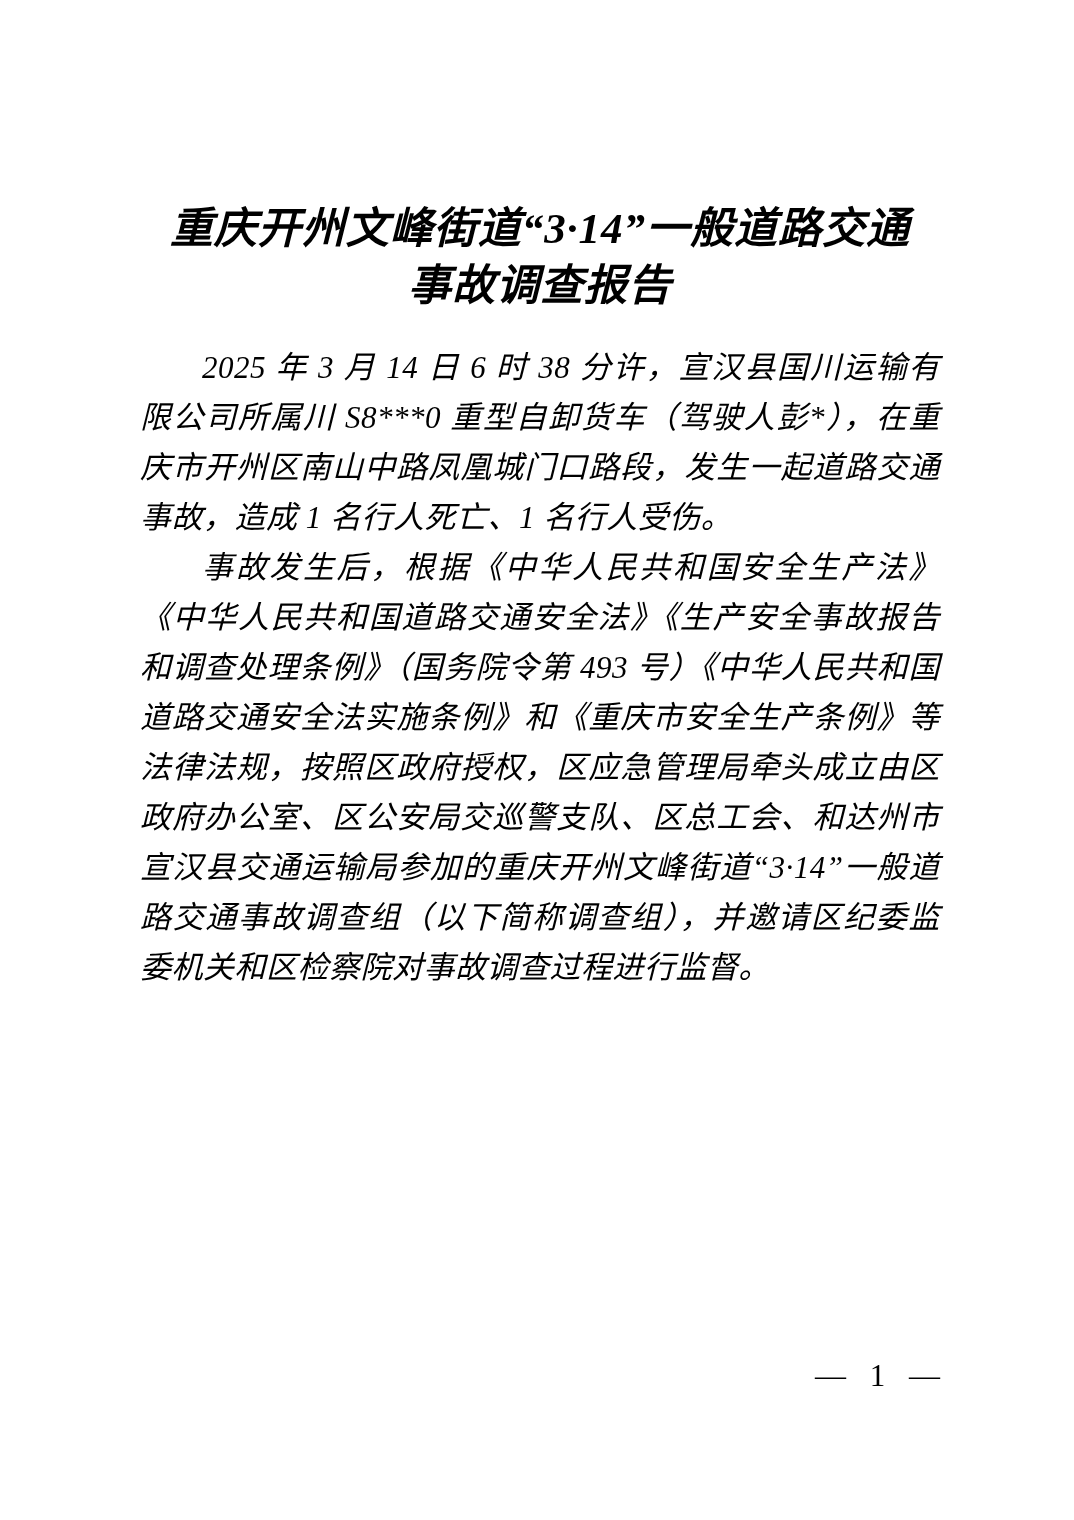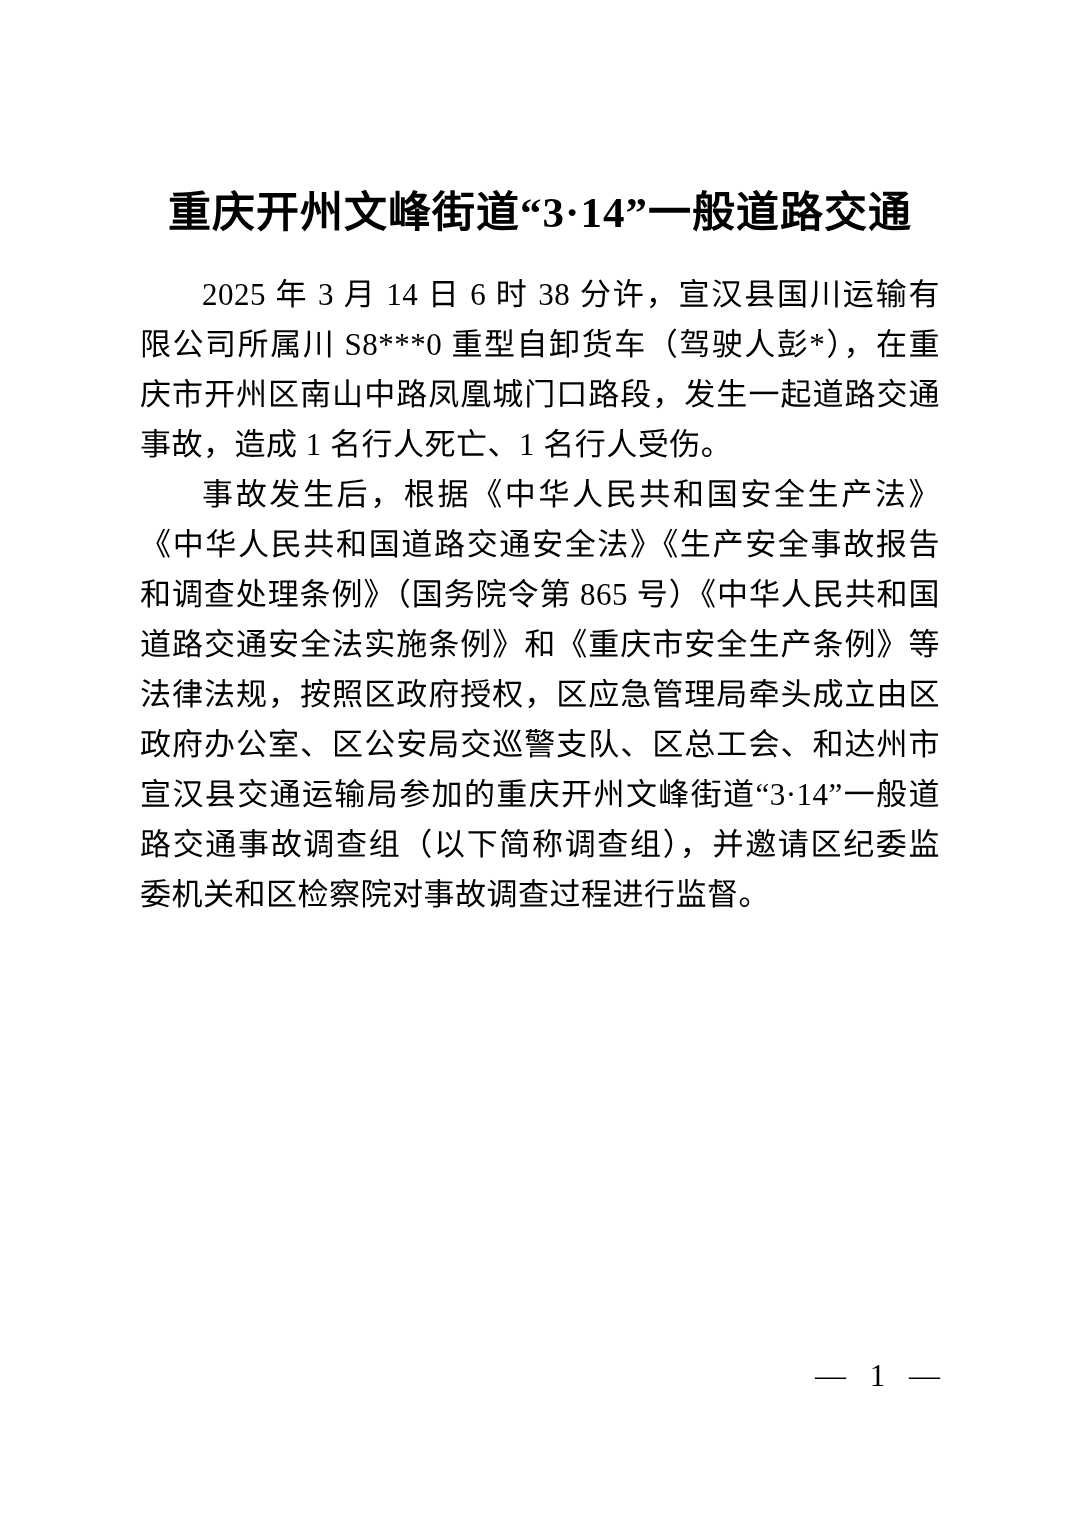--- a/index.html
+++ b/index.html
@@ -11,22 +11,23 @@
     height: 1520px;
     position: relative;
     background: #ffffff;
     color: #000000;
     font-family: "Liberation Serif", "DejaVu Serif", serif;
     overflow: hidden;
   }
   .page {
     position: absolute;
     left: 140px;
-    top: 0;
+    top: 16px;
     width: 800px;
+    font-style: italic;
   }
   .doc-title {
     margin-top: 184px;
     text-align: center;
     font-weight: 700;
     font-size: 43px;
     line-height: 57px;
     letter-spacing: 1px;
   }
   .doc-body {
@@ -56,22 +57,23 @@
     font-family: "Liberation Serif", "DejaVu Serif", serif;
   }
 </style>
 </head>
 <body>
 
 <div class="page">
 
   <h1 class="doc-title">
     <span>重庆开州文峰街道“3·14”一般道路交通</span><br>
+    <span>事故调查报告</span>
   </h1>
 
   <div class="doc-body">
     <p>2025 年 3 月 14 日 6 时 38 分许，宣汉县国川运输有限公司所属川 S8***0 重型自卸货车（驾驶人彭*），在重庆市开州区南山中路凤凰城门口路段，发生一起道路交通事故，造成 1 名行人死亡、1 名行人受伤。</p>
-    <p>事故发生后，根据《中华人民共和国安全生产法》《中华人民共和国道路交通安全法》《生产安全事故报告和调查处理条例》（国务院令第 865 号）《中华人民共和国道路交通安全法实施条例》和《重庆市安全生产条例》等法律法规，按照区政府授权，区应急管理局牵头成立由区政府办公室、区公安局交巡警支队、区总工会、和达州市宣汉县交通运输局参加的重庆开州文峰街道“3·14”一般道路交通事故调查组（以下简称调查组），并邀请区纪委监委机关和区检察院对事故调查过程进行监督。</p>
+    <p>事故发生后，根据《中华人民共和国安全生产法》《中华人民共和国道路交通安全法》《生产安全事故报告和调查处理条例》（国务院令第 493 号）《中华人民共和国道路交通安全法实施条例》和《重庆市安全生产条例》等法律法规，按照区政府授权，区应急管理局牵头成立由区政府办公室、区公安局交巡警支队、区总工会、和达州市宣汉县交通运输局参加的重庆开州文峰街道“3·14”一般道路交通事故调查组（以下简称调查组），并邀请区纪委监委机关和区检察院对事故调查过程进行监督。</p>
   </div>
 
 </div>
 
 <div class="page-footer">— 1 —</div>
 
 </body></html>

